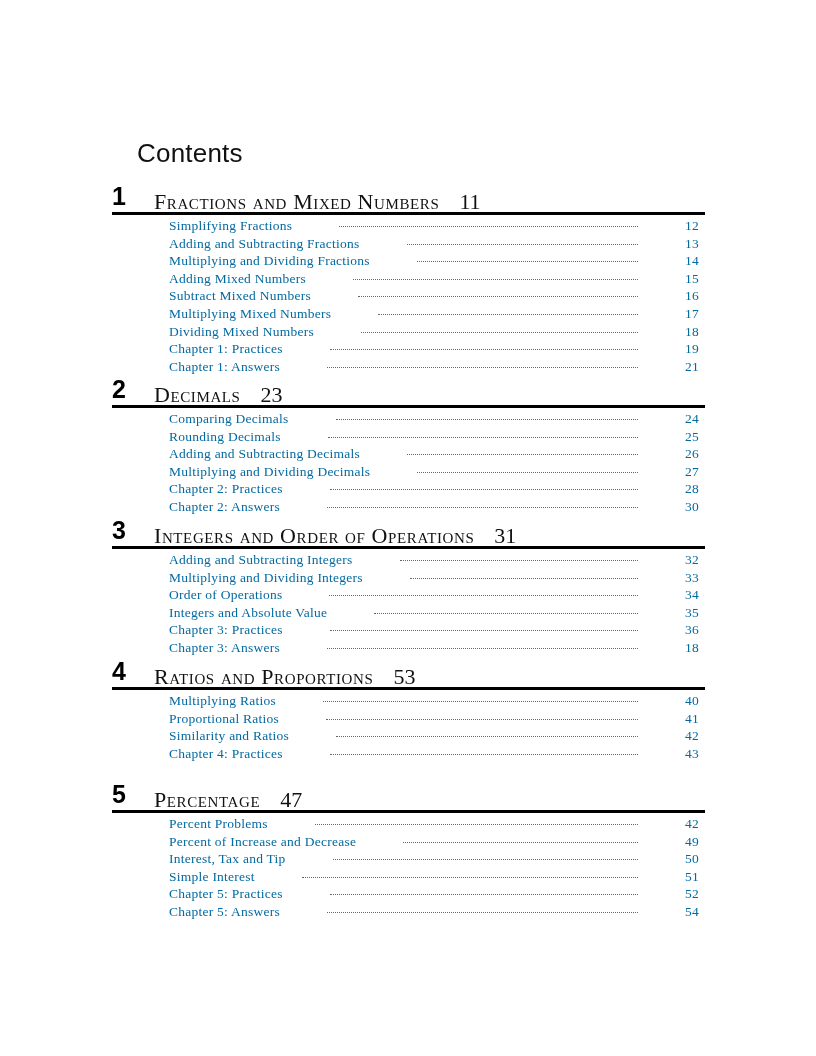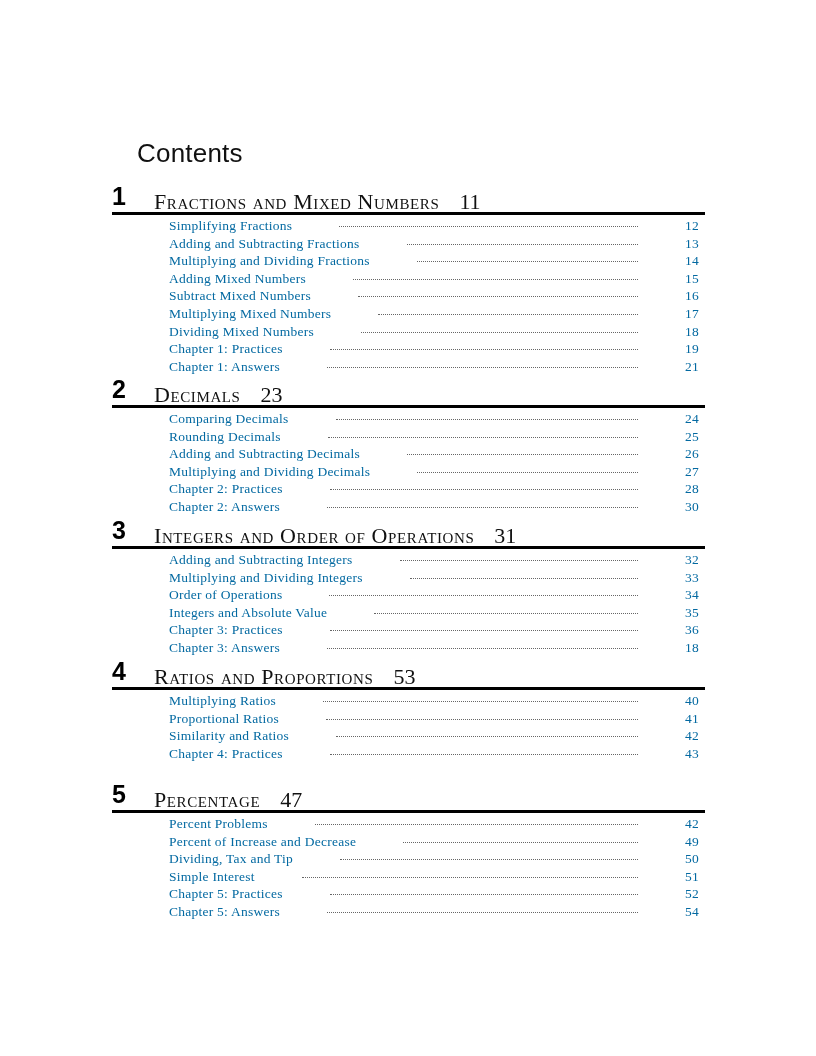--- a/index.html
+++ b/index.html
@@ -273,21 +273,21 @@
             <span class="entry-label">Percent Problems</span>
             <span class="entry-leader"></span>
             <span class="entry-page">42</span>
           </div>
           <div class="entry">
             <span class="entry-label">Percent of Increase and Decrease</span>
             <span class="entry-leader"></span>
             <span class="entry-page">49</span>
           </div>
           <div class="entry">
-            <span class="entry-label">Dividing, Tax and Tip</span>
+            <span class="entry-label">Interest, Tax and Tip</span>
             <span class="entry-leader"></span>
             <span class="entry-page">50</span>
           </div>
           <div class="entry">
             <span class="entry-label">Simple Interest</span>
             <span class="entry-leader"></span>
             <span class="entry-page">51</span>
           </div>
           <div class="entry">
             <span class="entry-label">Chapter 5: Practices</span>

